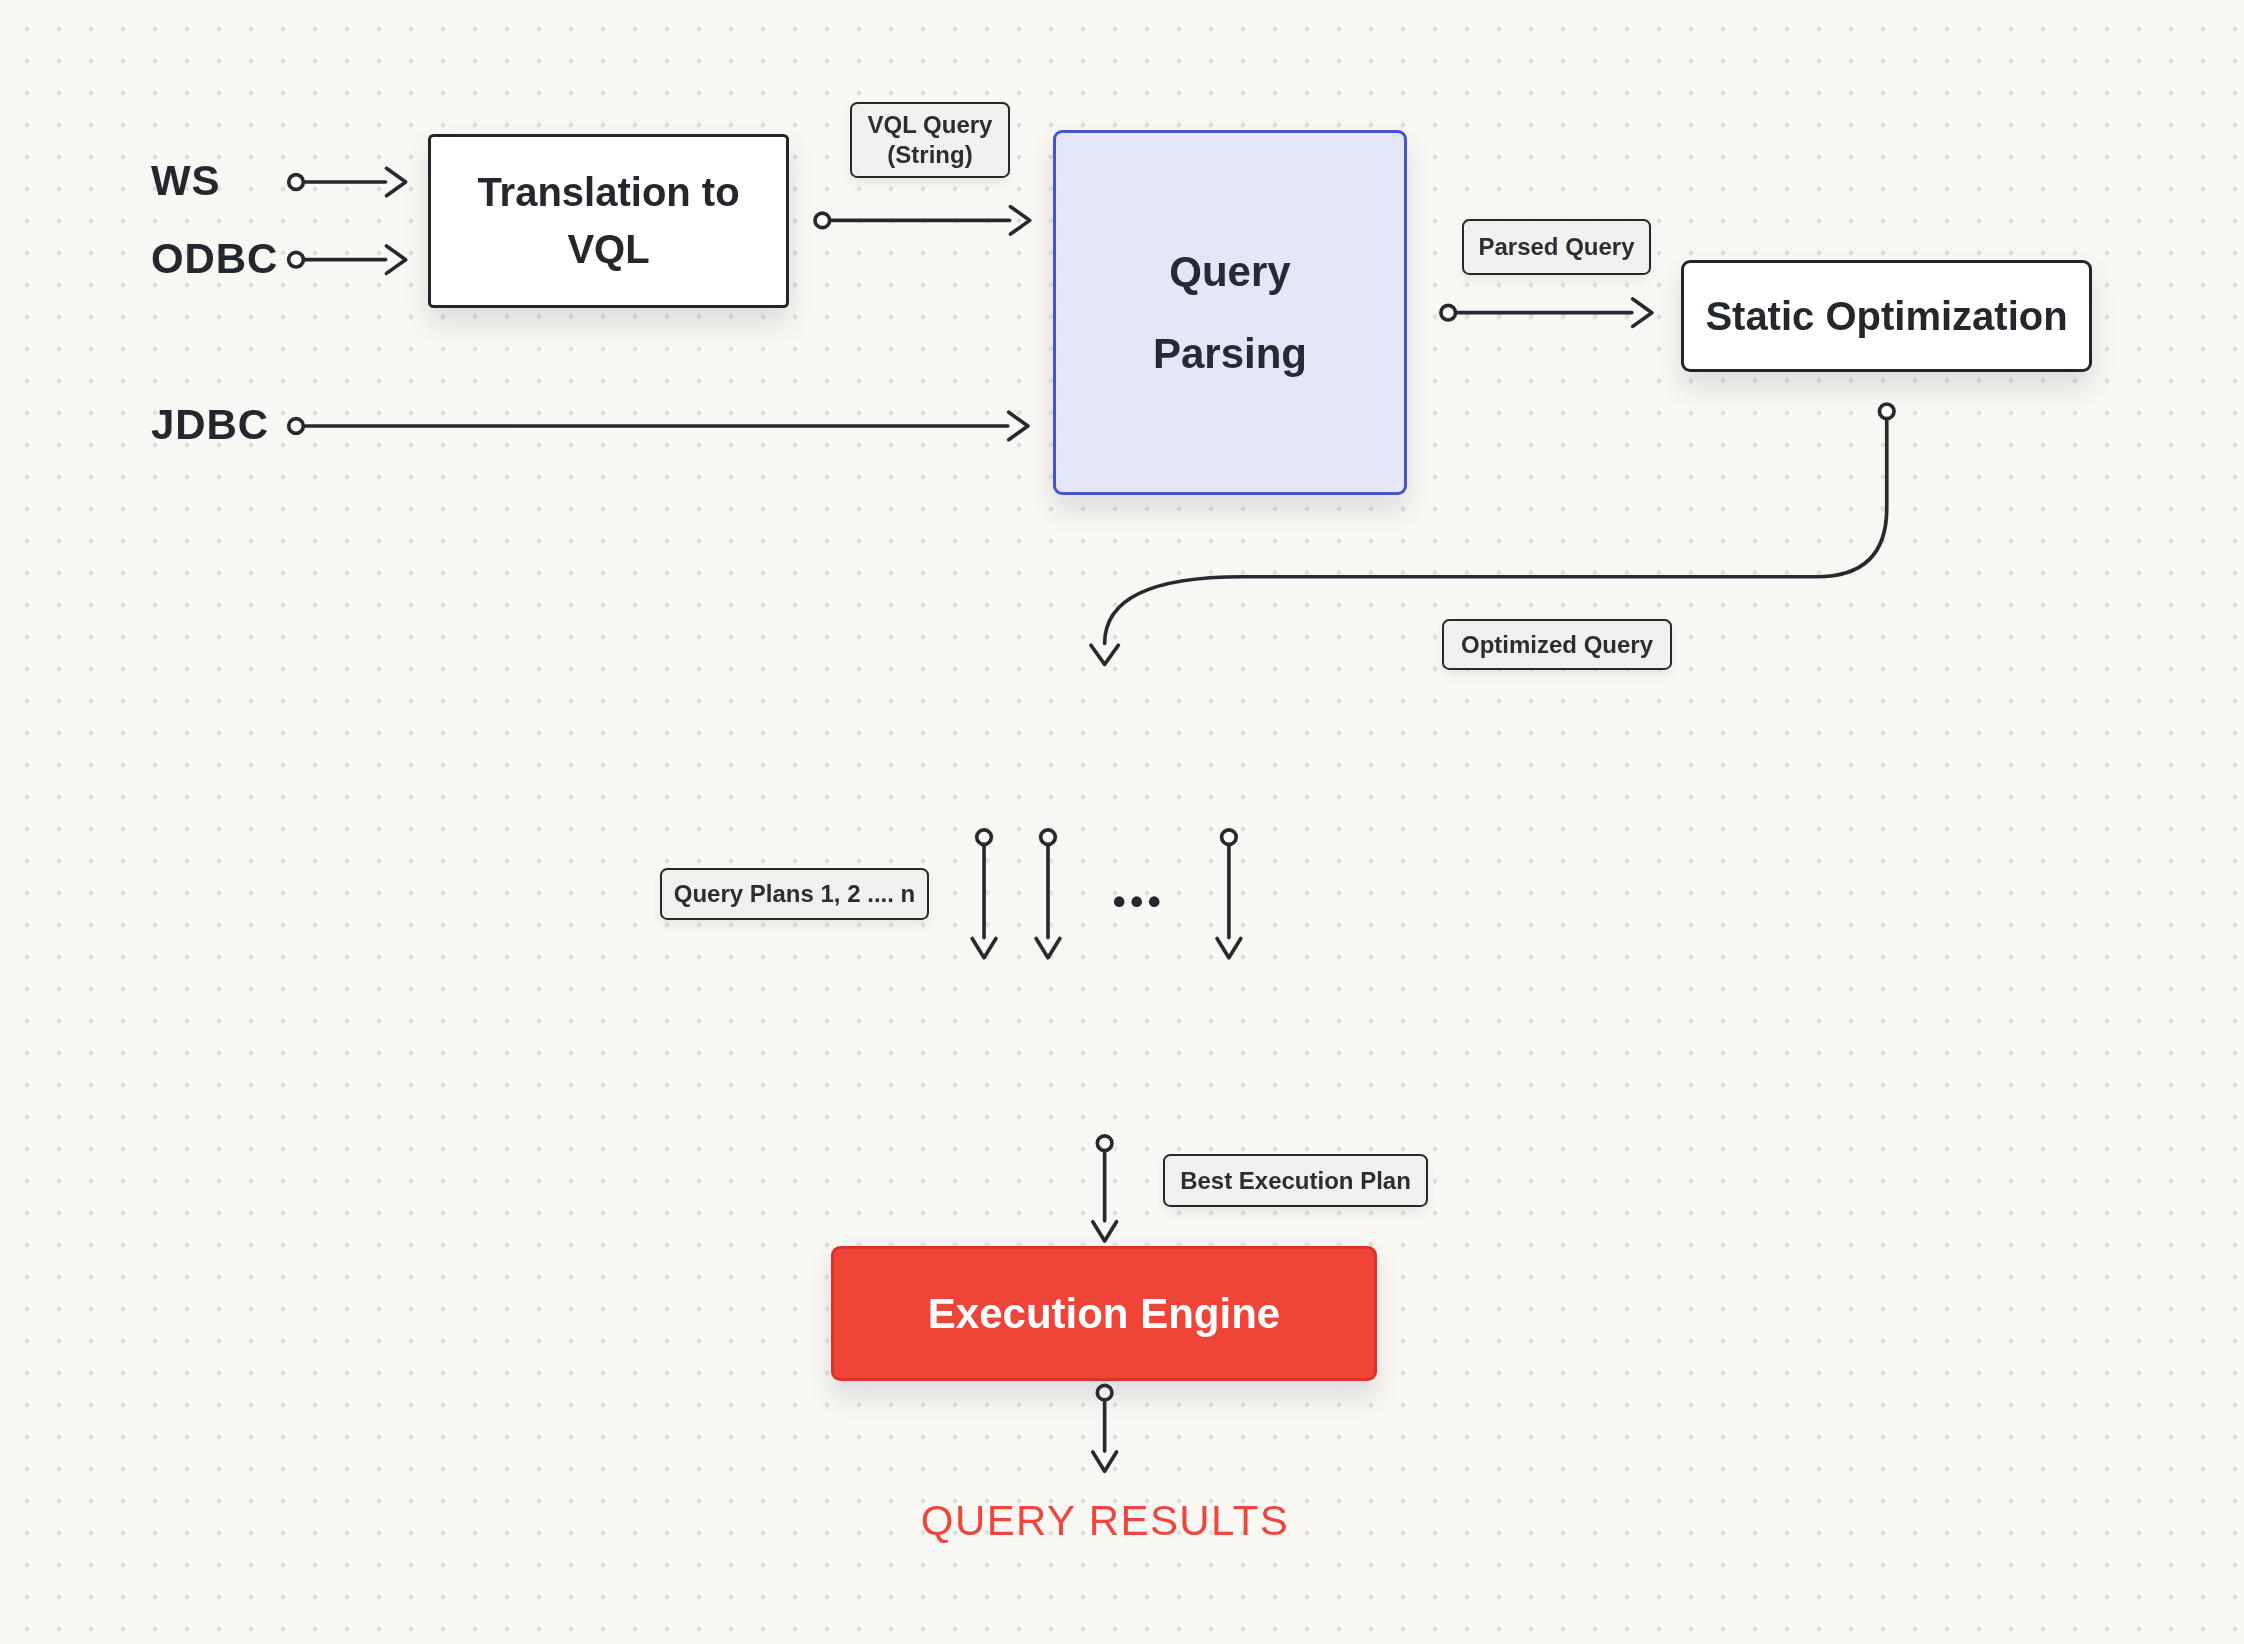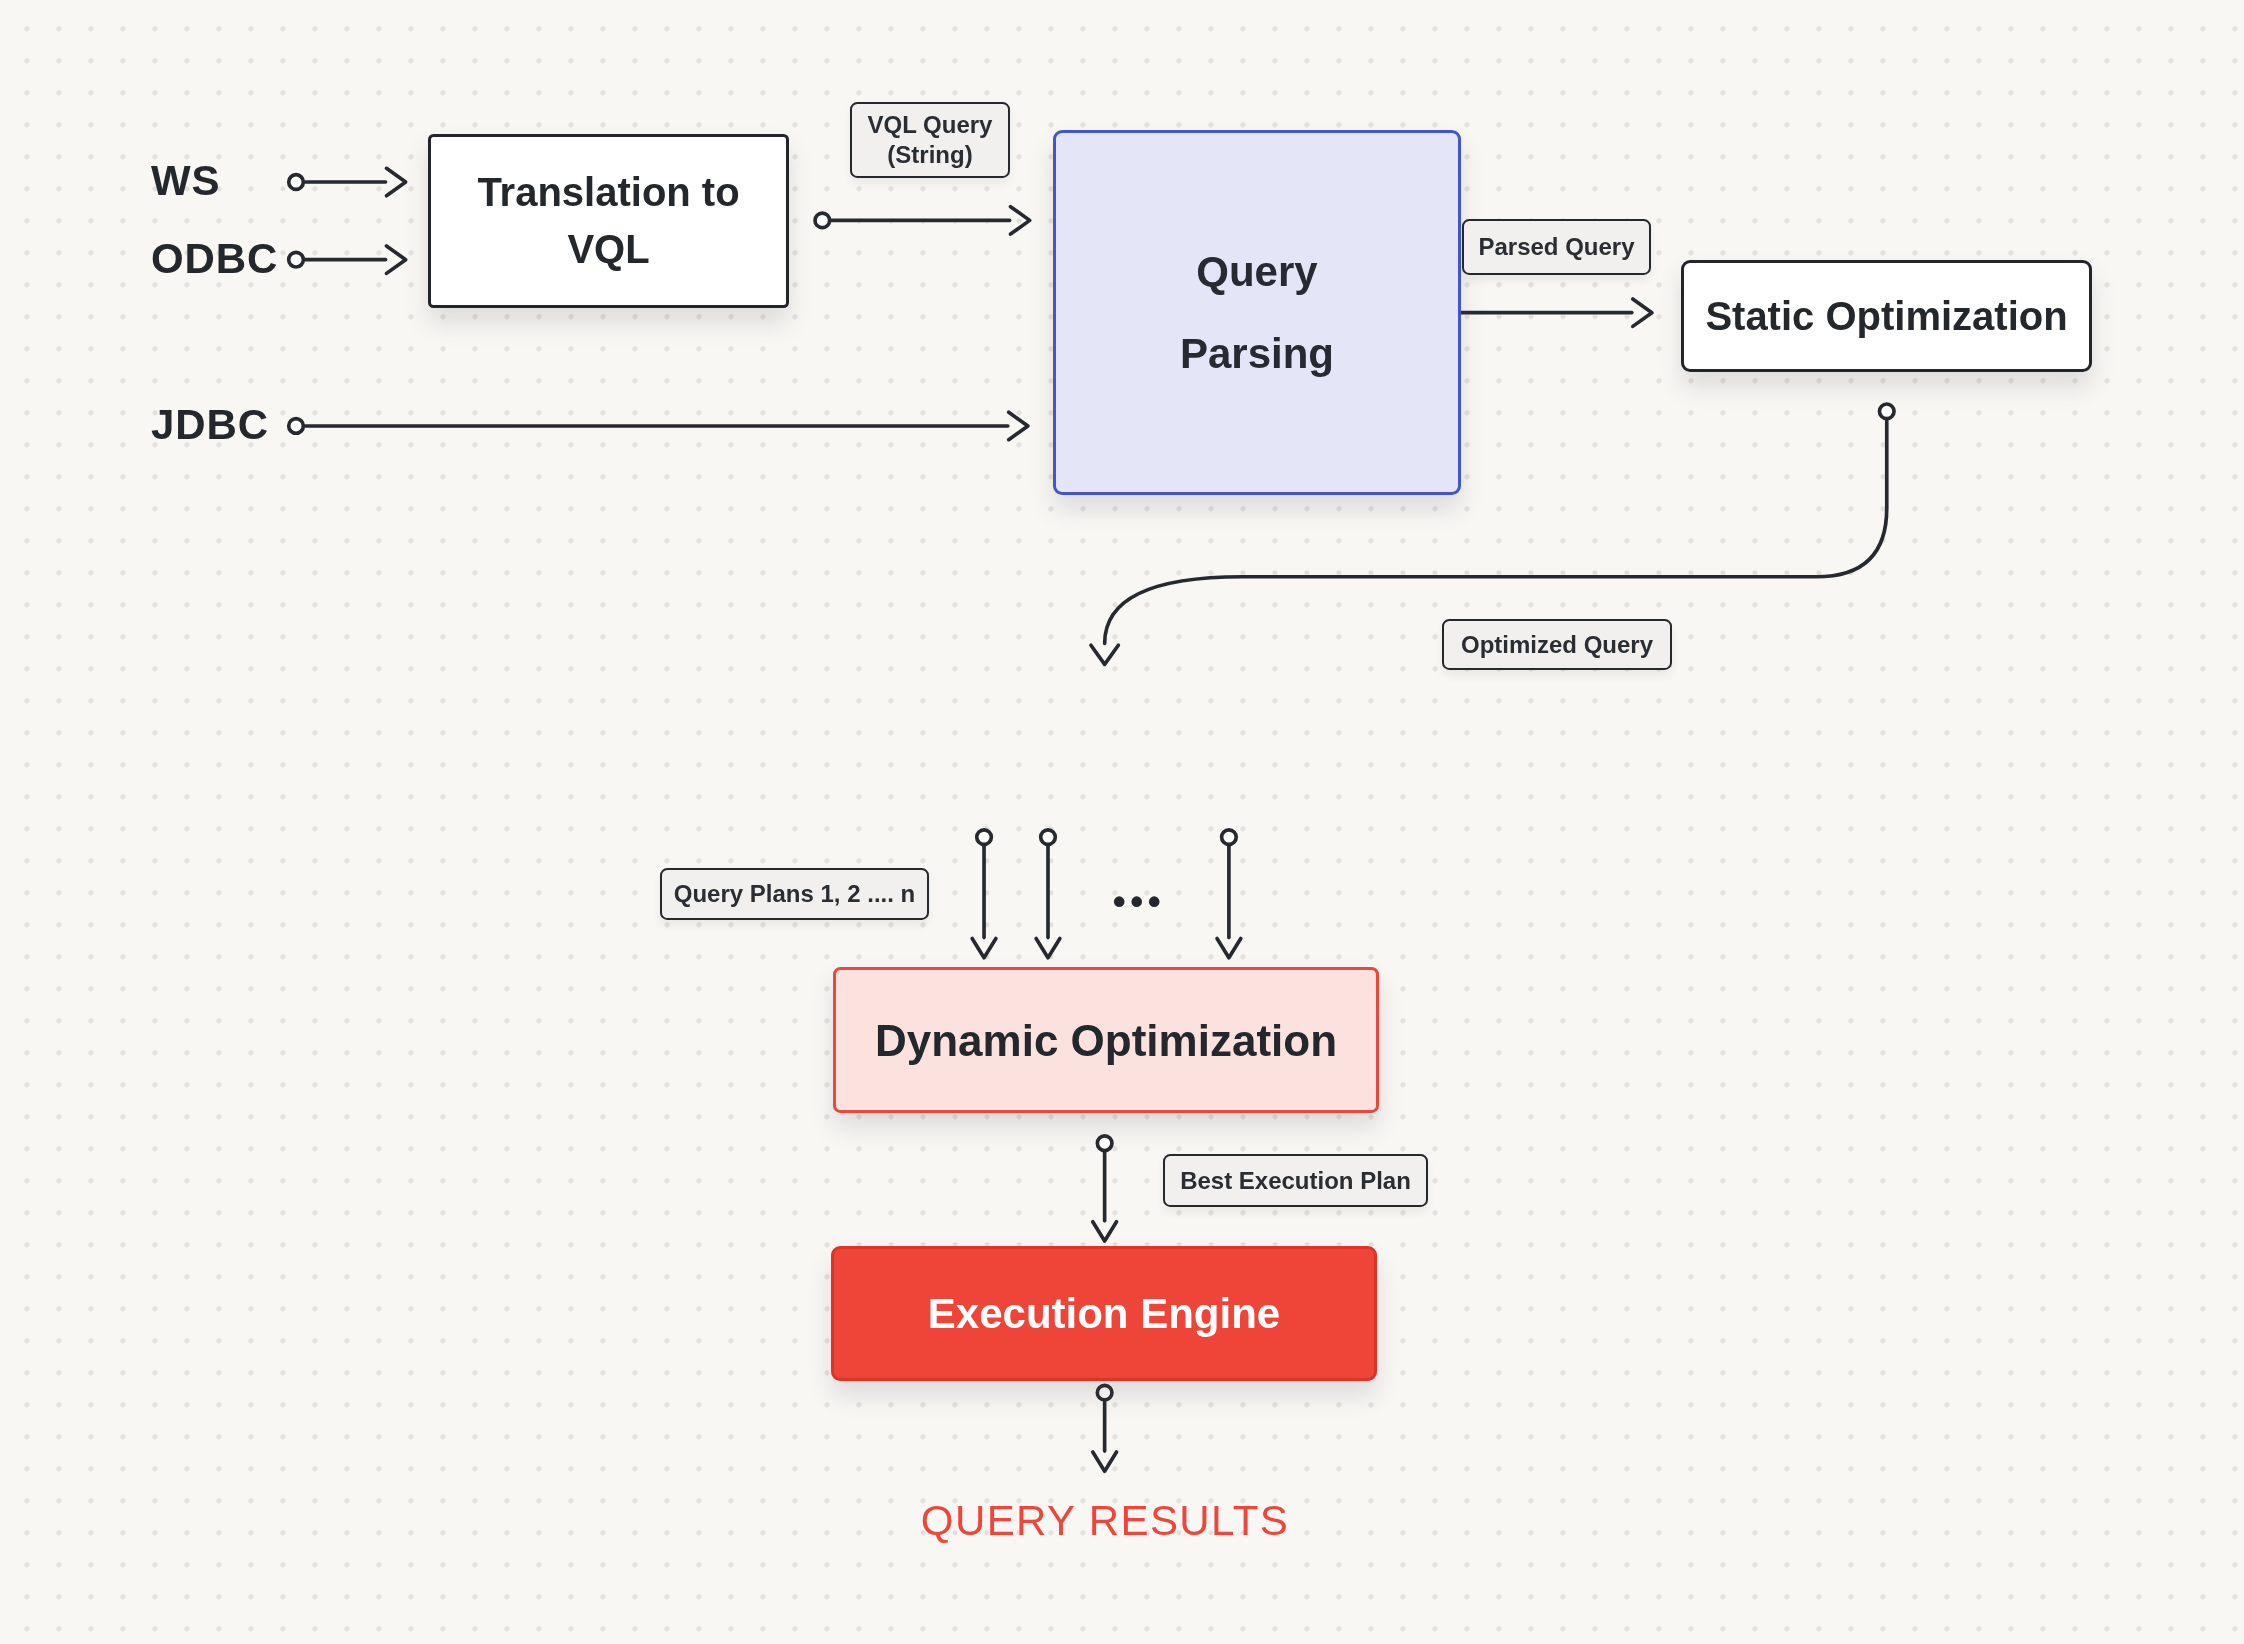--- a/index.html
+++ b/index.html
@@ -131,41 +131,38 @@
   <div class="abs node white-node" style="left:428px;top:134px;width:361px;height:174px;border-radius:5.5px;">
     <div class="node-title">Translation to</div>
     <div class="node-title">VQL</div>
   </div>
 
   <div class="abs edge-label" style="left:850px;top:102px;width:160px;height:76px;">
     <div>VQL Query</div>
     <div>(String)</div>
   </div>
 
-  <div class="abs node parsing-node" style="left:1053px;top:130px;width:408px;height:365px;gap:24px;">
+  <div class="abs node parsing-node" style="left:1053px;top:130px;width:354px;height:365px;gap:24px;">
     <div class="node-title">Query</div>
     <div class="node-title">Parsing</div>
   </div>
 
   <div class="abs edge-label" style="left:1462px;top:219px;width:189px;height:56px;">Parsed Query</div>
 
   <div class="abs node white-node" style="left:1681px;top:260px;width:411px;height:112px;border-radius:9.1px;">
     <div class="node-title">Static Optimization</div>
   </div>
 
   <div class="abs edge-label" style="left:1442px;top:619px;width:230px;height:51px;">Optimized Query</div>
 
 
   <div class="abs edge-label" style="left:660px;top:840px;width:269px;height:52px;margin-top:28px;">Query Plans 1, 2 .... n</div>
 
   <div class="abs ellipsis-dots" style="left:1084px;top:883px;width:110px;">•••</div>
 
-  <div class="abs node pink-node" style="left:833px;top:967px;width:546px;height:146px;">
-    <div class="node-title">Dynamic Optimization</div>
-  </div>
 
   <div class="abs edge-label" style="left:1163px;top:1154px;width:265px;height:53px;">Best Execution Plan</div>
 
   <div class="abs node red-node" style="left:831px;top:1246px;width:546px;height:135px;">
     <div class="node-title">Execution Engine</div>
   </div>
 
   <div class="abs result-text" style="left:831px;top:1497px;width:548px;">QUERY RESULTS</div>
 
 </div>

